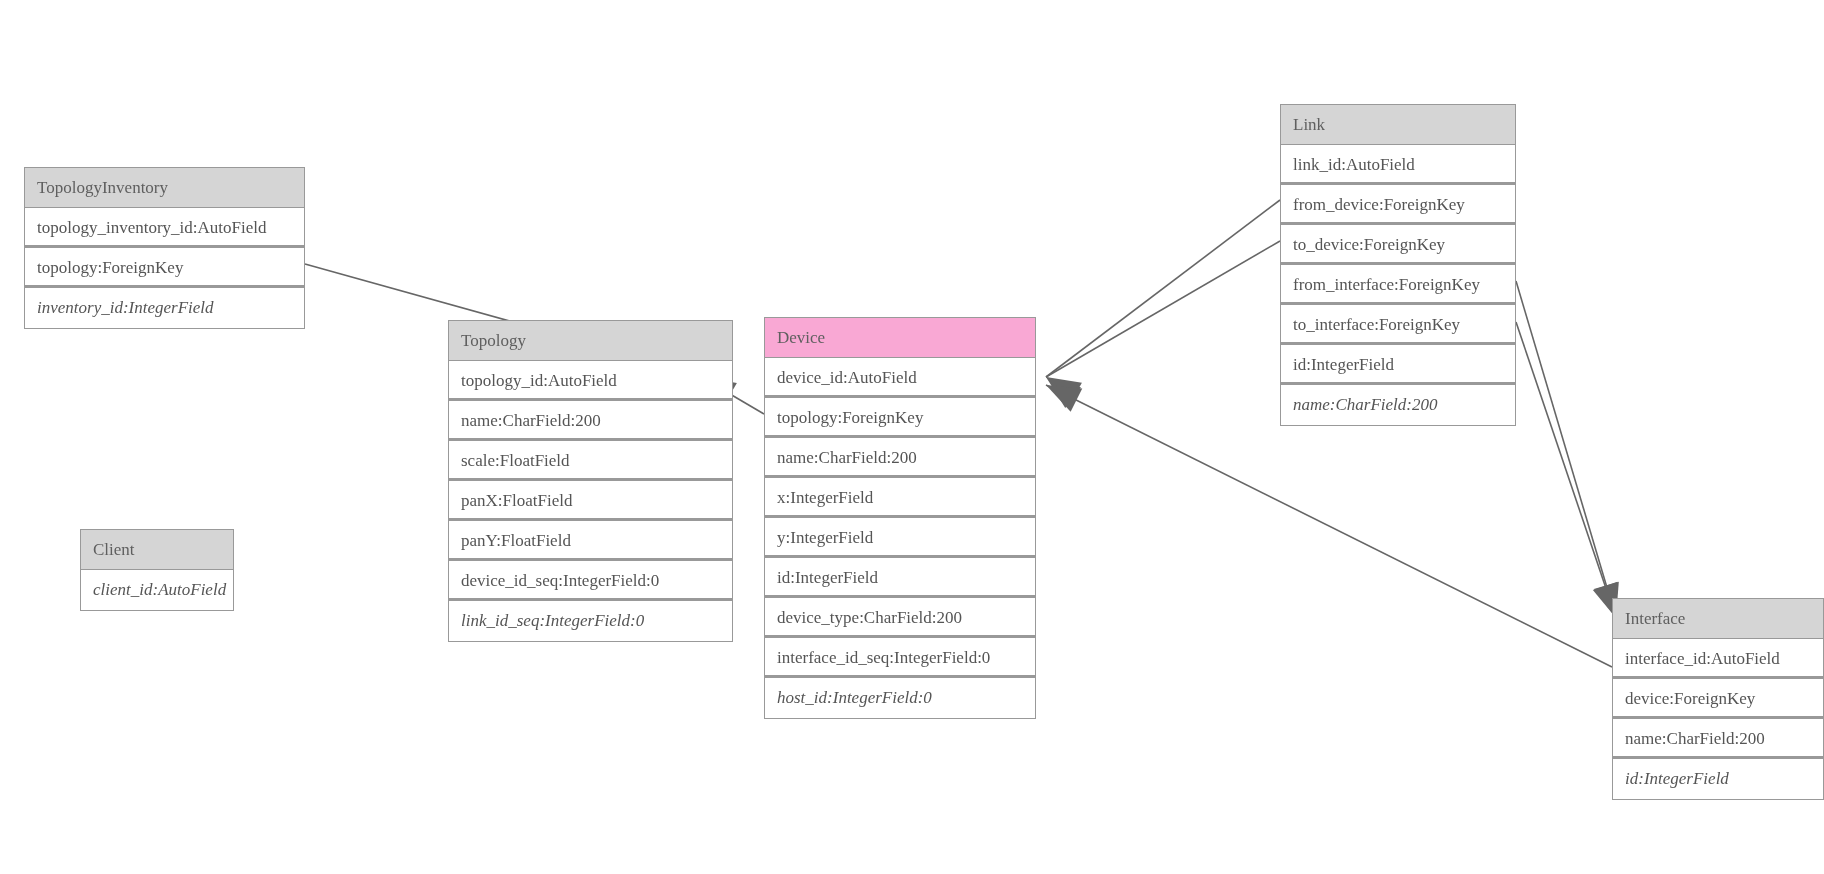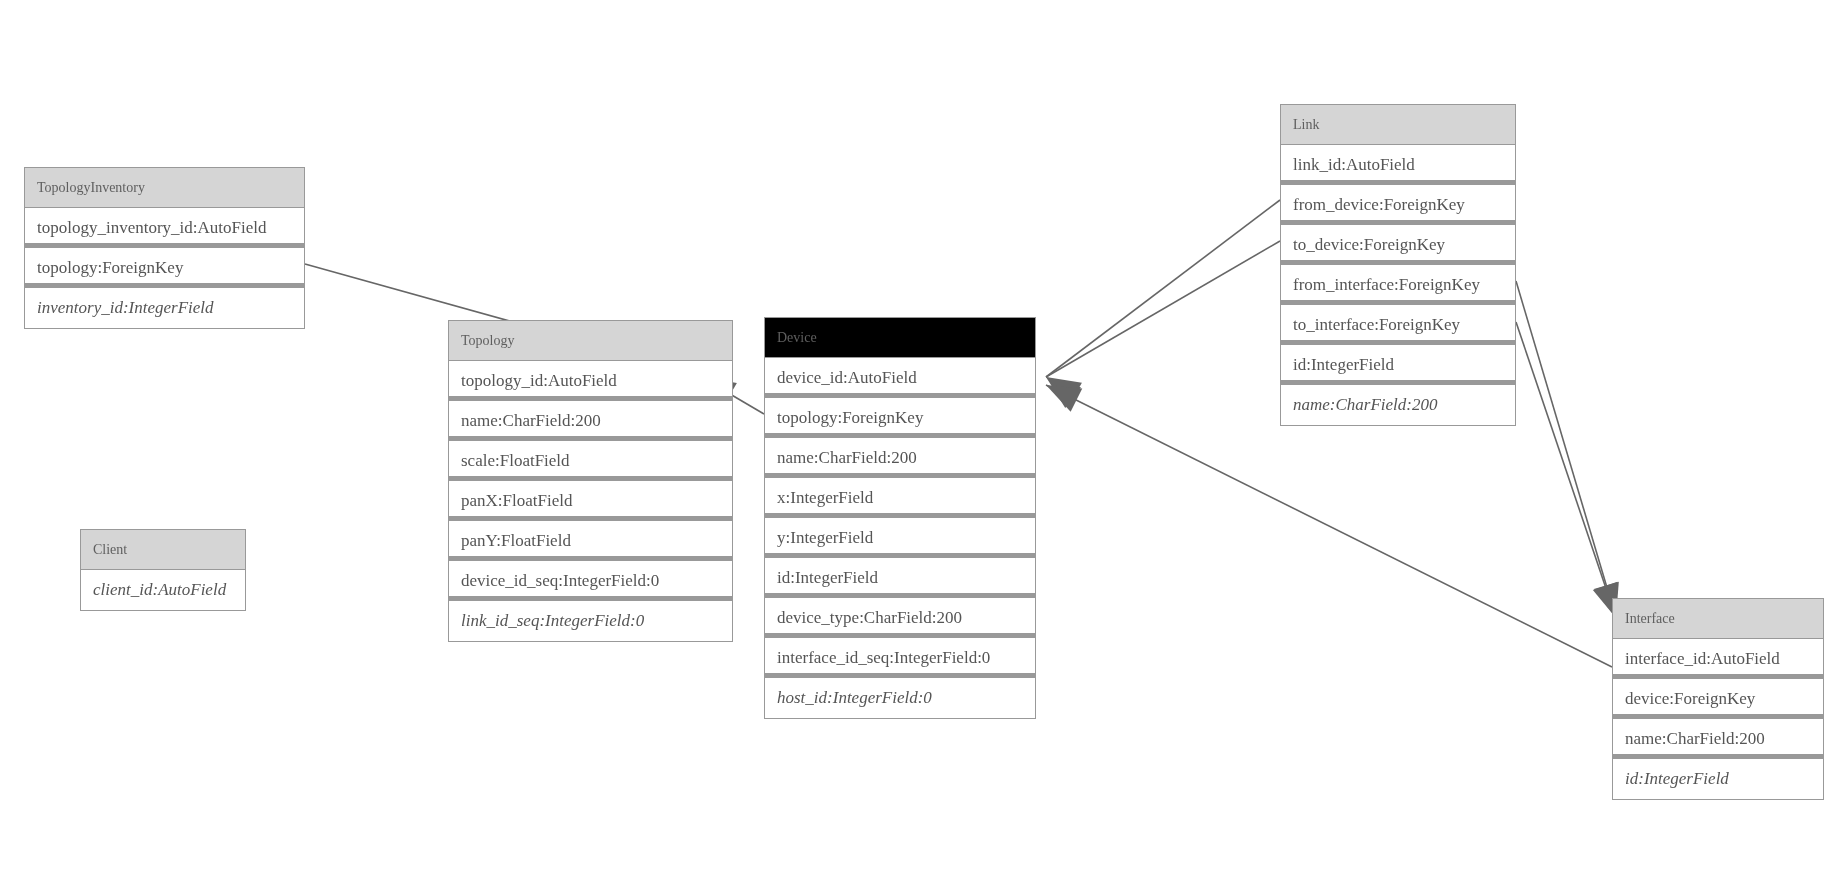--- a/index.html
+++ b/index.html
@@ -26,32 +26,32 @@
     position: absolute;
     box-sizing: border-box;
     border: 1px solid #999999;
     background: #ffffff;
   }
   .entity-header {
     box-sizing: border-box;
     background: #d5d5d5;
     border-bottom: 1px solid #999999;
     color: #5f5f5f;
-    font-size: 14px;
+    font-size: 17px;
     line-height: 40px;
     height: 40px;
     padding: 0 8px 0 12px;
     white-space: nowrap;
     overflow: hidden;
   }
   .entity-row {
     box-sizing: border-box;
     height: 40px;
     line-height: 40px;
-    border-bottom: 5px solid #14532d;
+    border-bottom: 3px solid #14532d;
     color: #555555;
     font-size: 17px;
     padding: 0 0 0 12px;
     white-space: nowrap;
     overflow: hidden;
   }
   .entity-row:last-child {
     border-bottom: none;
     font-style: italic;
   }
@@ -93,32 +93,32 @@
         <div class="entity-header" style="background: rgb(213, 213, 213); border-bottom-color: rgb(153, 153, 153);">Topology</div>
         <div class="entity-row" style="border-bottom-color: rgb(153, 153, 153); color: rgb(85, 85, 85);">topology_id:AutoField</div>
         <div class="entity-row" style="border-bottom-color: rgb(153, 153, 153); color: rgb(85, 85, 85);">name:CharField:200</div>
         <div class="entity-row" style="border-bottom-color: rgb(153, 153, 153); color: rgb(85, 85, 85);">scale:FloatField</div>
         <div class="entity-row" style="border-bottom-color: rgb(153, 153, 153); color: rgb(85, 85, 85);">panX:FloatField</div>
         <div class="entity-row" style="border-bottom-color: rgb(153, 153, 153); color: rgb(85, 85, 85);">panY:FloatField</div>
         <div class="entity-row" style="border-bottom-color: rgb(153, 153, 153); color: rgb(85, 85, 85);">device_id_seq:IntegerField:0</div>
         <div class="entity-row" style="border-bottom-color: rgb(153, 153, 153); color: rgb(85, 85, 85);">link_id_seq:IntegerField:0</div>
       </div>
       <div class="entity" style="left: 764px; top: 317px; width: 272px; height: 402px; border-color: rgb(153, 153, 153);">
-        <div class="entity-header" style="background: #000000; border-bottom-color: rgb(153, 153, 153);">Device</div>
+        <div class="entity-header" style="background: #f9a8d4; border-bottom-color: rgb(153, 153, 153);">Device</div>
         <div class="entity-row" style="border-bottom-color: rgb(153, 153, 153); color: rgb(85, 85, 85);">device_id:AutoField</div>
         <div class="entity-row" style="border-bottom-color: rgb(153, 153, 153); color: rgb(85, 85, 85);">topology:ForeignKey</div>
         <div class="entity-row" style="border-bottom-color: rgb(153, 153, 153); color: rgb(85, 85, 85);">name:CharField:200</div>
         <div class="entity-row" style="border-bottom-color: rgb(153, 153, 153); color: rgb(85, 85, 85);">x:IntegerField</div>
         <div class="entity-row" style="border-bottom-color: rgb(153, 153, 153); color: rgb(85, 85, 85);">y:IntegerField</div>
         <div class="entity-row" style="border-bottom-color: rgb(153, 153, 153); color: rgb(85, 85, 85);">id:IntegerField</div>
         <div class="entity-row" style="border-bottom-color: rgb(153, 153, 153); color: rgb(85, 85, 85);">device_type:CharField:200</div>
         <div class="entity-row" style="border-bottom-color: rgb(153, 153, 153); color: rgb(85, 85, 85);">interface_id_seq:IntegerField:0</div>
         <div class="entity-row" style="border-bottom-color: rgb(153, 153, 153); color: rgb(85, 85, 85);">host_id:IntegerField:0</div>
       </div>
-      <div class="entity" style="left: 80px; top: 529px; width: 166px; height: 82px; border-color: rgb(153, 153, 153);">
+      <div class="entity" style="left: 80px; top: 529px; width: 154px; height: 82px; border-color: rgb(153, 153, 153);">
         <div class="entity-header" style="background: rgb(213, 213, 213); border-bottom-color: rgb(153, 153, 153);">Client</div>
         <div class="entity-row" style="border-bottom-color: rgb(153, 153, 153); color: rgb(85, 85, 85);">client_id:AutoField</div>
       </div>
       <div class="entity" style="left: 1280px; top: 104px; width: 236px; height: 322px; border-color: rgb(153, 153, 153);">
         <div class="entity-header" style="background: rgb(213, 213, 213); border-bottom-color: rgb(153, 153, 153);">Link</div>
         <div class="entity-row" style="border-bottom-color: rgb(153, 153, 153); color: rgb(85, 85, 85);">link_id:AutoField</div>
         <div class="entity-row" style="border-bottom-color: rgb(153, 153, 153); color: rgb(85, 85, 85);">from_device:ForeignKey</div>
         <div class="entity-row" style="border-bottom-color: rgb(153, 153, 153); color: rgb(85, 85, 85);">to_device:ForeignKey</div>
         <div class="entity-row" style="border-bottom-color: rgb(153, 153, 153); color: rgb(85, 85, 85);">from_interface:ForeignKey</div>
         <div class="entity-row" style="border-bottom-color: rgb(153, 153, 153); color: rgb(85, 85, 85);">to_interface:ForeignKey</div>

